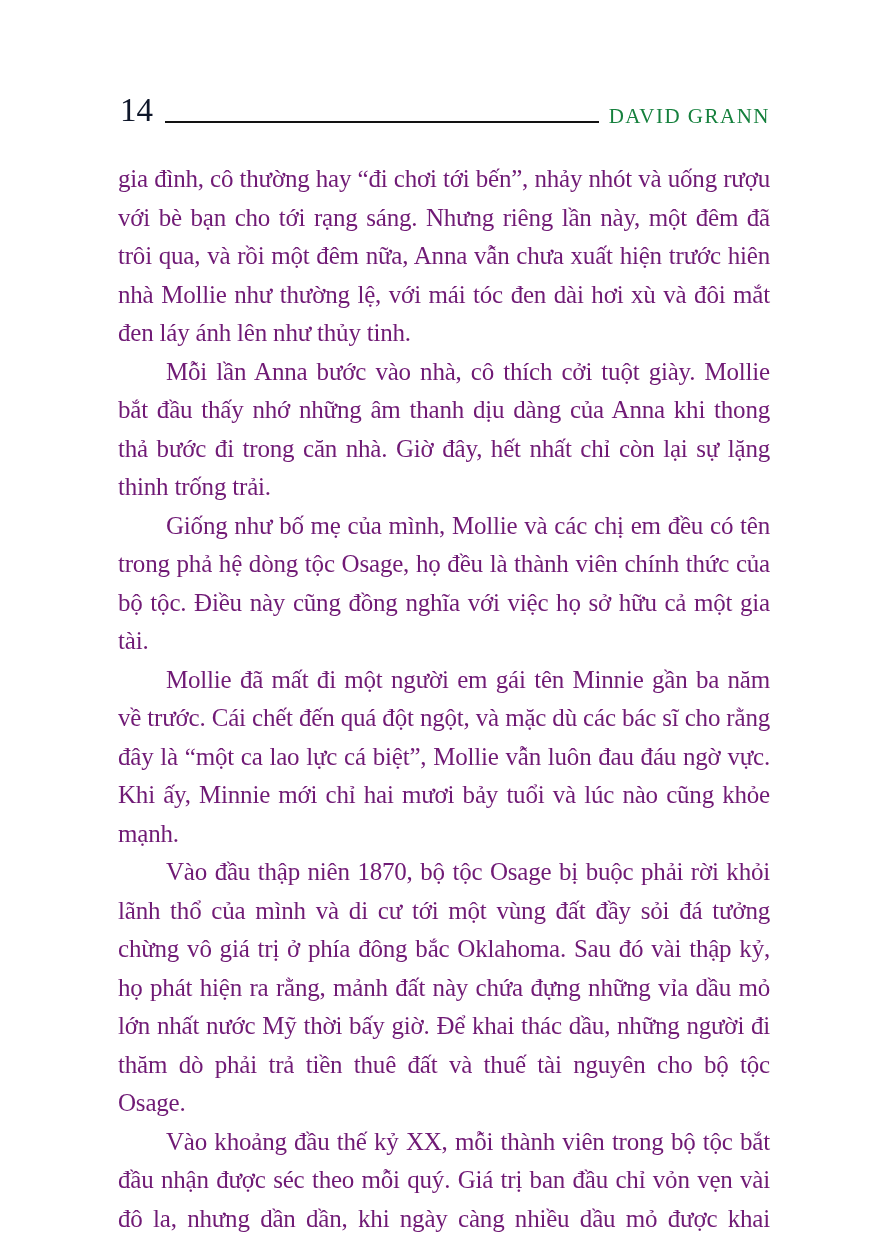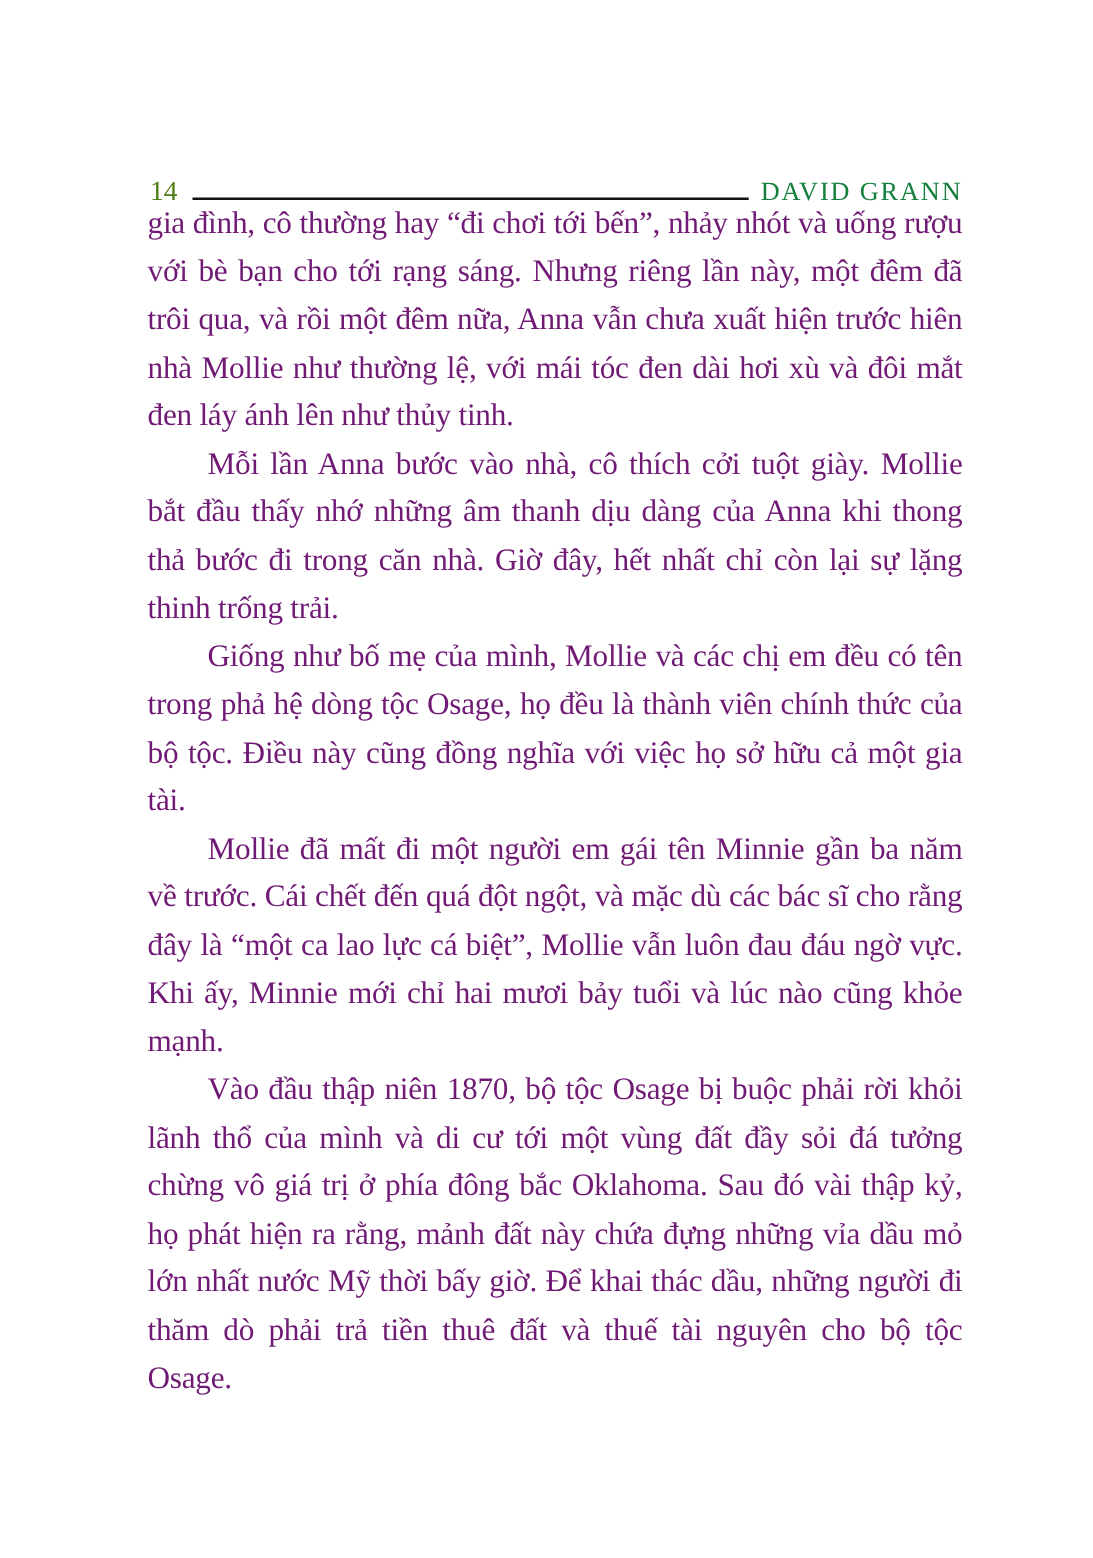--- a/index.html
+++ b/index.html
@@ -18,24 +18,23 @@
   }
   .page-header {
     position: absolute;
     left: 120px;
     right: 104px;
     top: 94px;
     display: flex;
     align-items: flex-end;
   }
   .page-number {
-    font-size: 22px;
+    font-size: 33px;
     line-height: 1;
-    color: #4d7c0f;
-    margin-top: 48px;
+    color: #0f172a;
   }
   .header-rule {
     flex: 1;
     height: 0;
     border-bottom: 2px solid #121212;
     margin: 0 10px 4px 12px;
   }
   .running-head {
     font-size: 21px;
     line-height: 1;
@@ -75,15 +74,16 @@
     <span class="header-rule"></span>
     <span class="running-head">DAVID GRANN</span>
   </header>
 
   <main class="body-text">
     <p class="noindent">gia đình, cô thường hay “đi chơi tới bến”, nhảy nhót và uống rượu với bè bạn cho tới rạng sáng. Nhưng riêng lần này, một đêm đã trôi qua, và rồi một đêm nữa, Anna vẫn chưa xuất hiện trước hiên nhà Mollie như thường lệ, với mái tóc đen dài hơi xù và đôi mắt đen láy ánh lên như thủy tinh.</p>
     <p>Mỗi lần Anna bước vào nhà, cô thích cởi tuột giày. Mollie bắt đầu thấy nhớ những âm thanh dịu dàng của Anna khi thong thả bước đi trong căn nhà. Giờ đây, hết nhất chỉ còn lại sự lặng thinh trống trải.</p>
     <p>Giống như bố mẹ của mình, Mollie và các chị em đều có tên trong phả hệ dòng tộc Osage, họ đều là thành viên chính thức của bộ tộc. Điều này cũng đồng nghĩa với việc họ sở hữu cả một gia tài.</p>
     <p>Mollie đã mất đi một người em gái tên Minnie gần ba năm về trước. Cái chết đến quá đột ngột, và mặc dù các bác sĩ cho rằng đây là “một ca lao lực cá biệt”, Mollie vẫn luôn đau đáu ngờ vực. Khi ấy, Minnie mới chỉ hai mươi bảy tuổi và lúc nào cũng khỏe mạnh.</p>
     <p>Vào đầu thập niên 1870, bộ tộc Osage bị buộc phải rời khỏi lãnh thổ của mình và di cư tới một vùng đất đầy sỏi đá tưởng chừng vô giá trị ở phía đông bắc Oklahoma. Sau đó vài thập kỷ, họ phát hiện ra rằng, mảnh đất này chứa đựng những vỉa dầu mỏ lớn nhất nước Mỹ thời bấy giờ. Để khai thác dầu, những người đi thăm dò phải trả tiền thuê đất và thuế tài nguyên cho bộ tộc Osage.</p>
+    <p class="continues">Vào khoảng đầu thế kỷ XX, mỗi thành viên trong bộ tộc bắt đầu nhận được séc theo mỗi quý. Giá trị ban đầu chỉ vỏn vẹn vài đô la, nhưng dần dần, khi ngày càng nhiều dầu mỏ được khai</p>
   </main>
 
 </div>
 
 </body></html>

